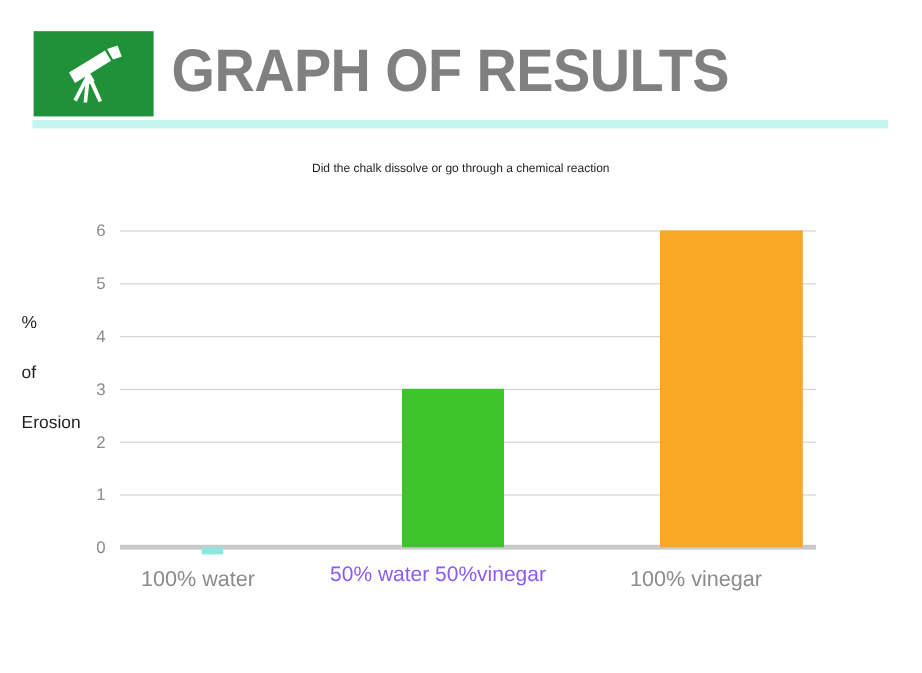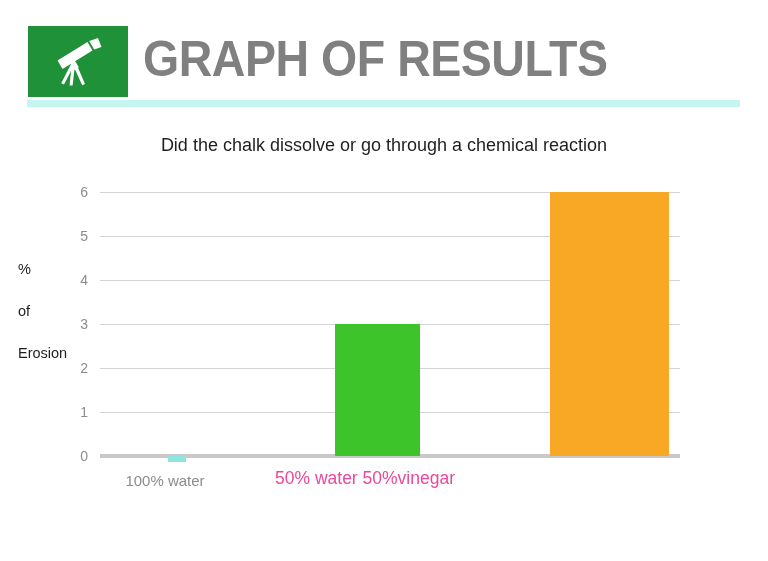--- a/index.html
+++ b/index.html
@@ -72,21 +72,21 @@
     top: 112px;
     width: 768px;
     height: 449px;
   }
   #chart-title {
     position: absolute;
     left: 0;
     top: 23px;
     width: 768px;
     text-align: center;
-    font-size: 18px;
+    font-size: 10px;
     color: #1f1f1f;
     white-space: nowrap;
   }
 
   
   #plot-area {
     position: absolute;
     left: 100px;
     top: 80px;
     width: 580px;
@@ -149,26 +149,26 @@
     height: 264px;
     background: #F9A825;
   }
 
   .cat-label {
     position: absolute;
     text-align: center;
     white-space: nowrap;
   }
   .cat-label.muted {
-    font-size: 15px;
+    font-size: 18px;
     color: #8c8c8c;
   }
   .cat-label.emphasis {
     font-size: 17.5px;
-    color: #ec4899;
+    color: #8b5cf6;
   }
   #cat-label-0 { left: 100px;  top: 360px; width: 130px; }
   #cat-label-1 { left: 255px;  top: 356px; width: 220px; }
   #cat-label-2 { left: 480px;  top: 360px; width: 200px; }
 </style>
 </head>
 <body>
 
 <div id="slide-header">
 
@@ -228,13 +228,14 @@
       <span class="y-tick-label" style="top:2px">0</span>
     </div>
 
     <div class="bar" id="bar-water" style="height: 6px; background: rgb(142, 230, 220); bottom: -6px;"></div>
     <div class="bar" id="bar-mix" style="height: 132px; background: rgb(60, 196, 42);"></div>
     <div class="bar" id="bar-vinegar" style="height: 264px; background: rgb(249, 168, 37);"></div>
   </div>
 
   <div id="cat-label-0" class="cat-label muted">100% water</div>
   <div id="cat-label-1" class="cat-label emphasis">50% water 50%vinegar</div>
+  <div id="cat-label-2" class="cat-label muted">100% vinegar</div>
 </div>
 
 </body></html>

